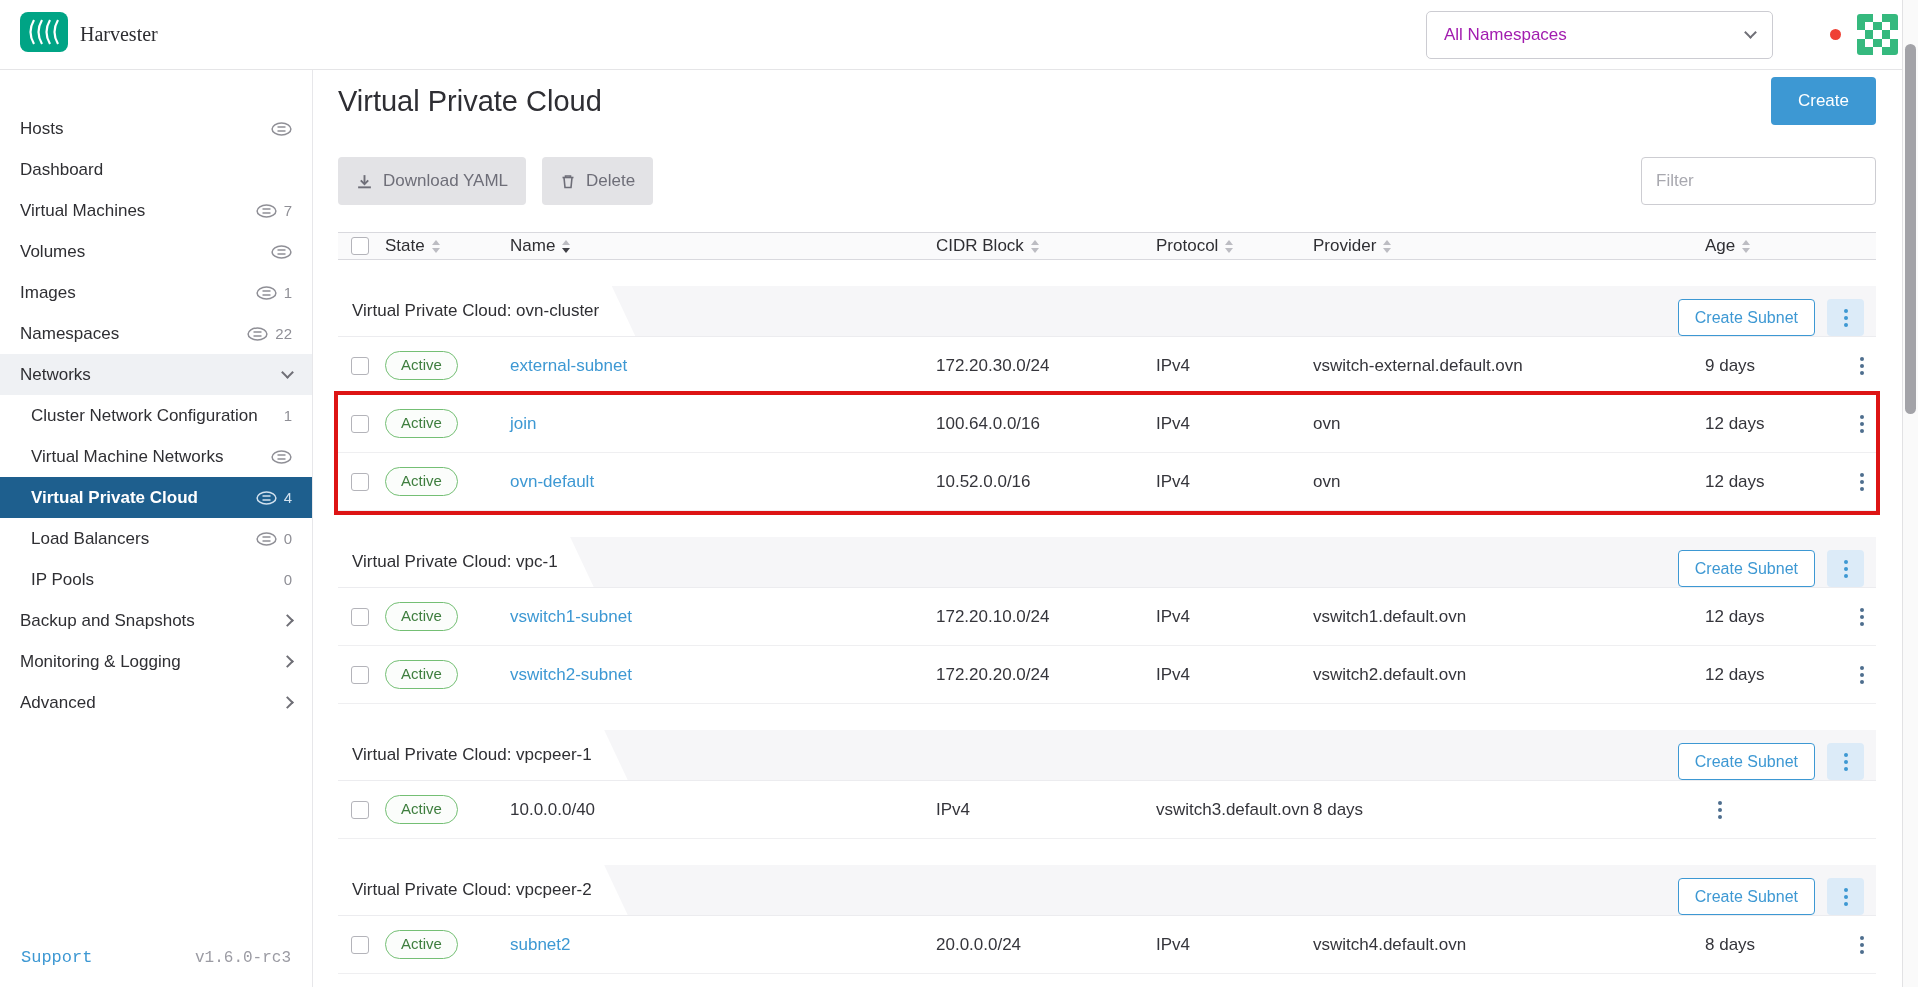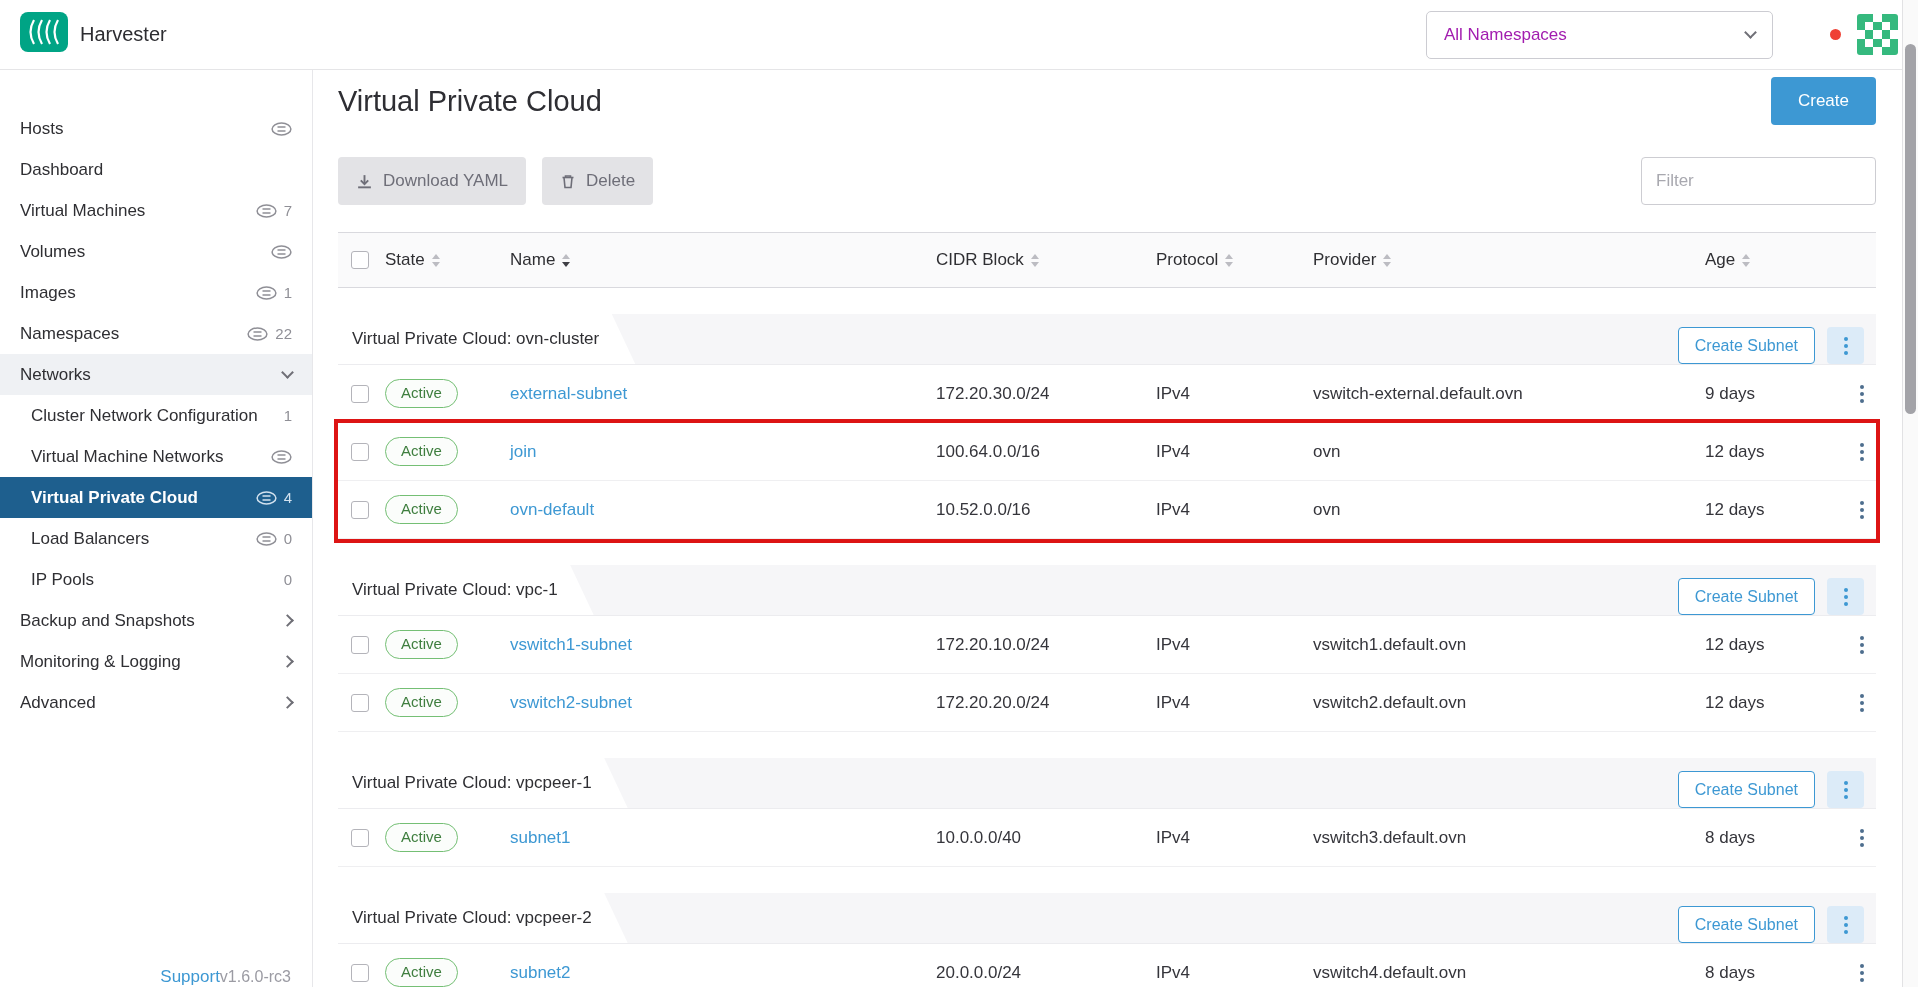--- a/index.html
+++ b/index.html
@@ -11,21 +11,21 @@
     position: relative;
     font-size: 17px;
   }
 
   
   .header {
     height: 70px; display: flex; align-items: center;
     padding: 0 20px; border-bottom: 1px solid #e5e5e7;
     background: #fff; position: relative; z-index: 5;
   }
-  .brand { display: flex; align-items: center; gap: 12px; }
+  .brand { display: flex; align-items: center; gap: 12px; font-family: Liberation Serif, serif; }
   .brand-name { font-size: 20px; color: #2d2d31; }
   .header-right { margin-left: auto; display: flex; align-items: center; }
   .ns-select {
     width: 347px; height: 48px; border: 1px solid #ccccd2; border-radius: 5px;
     display: flex; align-items: center; padding: 0 17px; cursor: pointer;
     margin-right: 57px; background: #fff; color: #a21caf;
   }
   .ns-select .chev { margin-left: auto; }
   .chev { width: 9px; height: 9px; border-right: 2px solid #6f6f76; border-bottom: 2px solid #6f6f76; display: inline-block; }
   .chev.down  { transform: rotate(45deg); margin-top: -5px; }
@@ -46,22 +46,22 @@
     font-size: 17px; color: #2f2f33; cursor: pointer; white-space: nowrap;
   }
   .s-item.child { padding-left: 31px; text-align: center; }
   .s-item.group-head { background: #eff1f4; }
   .s-item.selected { background: #1e5f8e; color: #fff; font-weight: bold; }
   .s-item .meta { margin-left: auto; display: flex; align-items: center; gap: 7px; color: #8f8f96; font-size: 15px; font-weight: normal; }
   .s-item.selected .meta { color: #d3e2ef; }
   .s-item .meta svg { display: block; }
   .s-item .chev { margin-left: auto; }
   .s-footer {
-    position: absolute; bottom: 0; left: 0; right: 0;
-    display: flex; justify-content: flex-end; align-items: center; padding: 0 21px;
+    position: absolute; bottom: 20px; left: 0; right: 0;
+    display: flex; justify-content: space-between; align-items: center; padding: 0 21px; font-family: Liberation Mono, monospace;
   }
   .s-footer a { color: #3d98d3; text-decoration: none; font-size: 17px; cursor: pointer; }
   .s-footer .ver { color: #9b9ba3; font-size: 16px; }
 
   
   .main { flex: 1; padding: 0 26px 0 25px; overflow: hidden; position: relative; background: #fff; }
   .title-row { display: flex; align-items: center; justify-content: space-between; margin-top: 7px; }
   .title-row h1 { font-size: 29px; font-weight: 500; color: #2e2e33; }
 
   .btn {
@@ -83,21 +83,21 @@
   .filter::placeholder { color: #a8a8af; }
 
   
   .table { margin-top: 27px; }
   .grid-cols {
     display: grid;
     grid-template-columns: 34px 125px 426px 220px 157px 392px 142px 29px;
     padding-left: 13px; align-items: center;
   }
   .thead {
-    height: 56px; background: #fafafb;
+    height: 28px; background: #fafafb;
     border-top: 1px solid #d9d9de; border-bottom: 1px solid #d9d9de;
     font-weight: 500; color: #2f2f33;
   }
   .col { display: flex; align-items: center; gap: 7px; }
   .sort { display: inline-flex; flex-direction: column; gap: 3px; }
   .sort .up   { width: 0; height: 0; border-left: 4px solid transparent; border-right: 4px solid transparent; border-bottom: 5px solid #bcbcc2; }
   .sort .down { width: 0; height: 0; border-left: 4px solid transparent; border-right: 4px solid transparent; border-top: 5px solid #bcbcc2; }
   .sort.active .down { border-top-color: #3f3f45; }
 
   .group { margin-top: 26px; }
@@ -489,21 +489,20 @@
           <div class="group-actions">
             <button class="btn outline">Create Subnet</button>
             <button class="kebab-btn">
                 <span class="dots"></span>
               </button>
           </div>
         </div>
         <div class="row grid-cols">
           <span class="cb"></span>
           <span><span class="badge">Active</span></span>
-          <span><a class="link">subnet1</a></span>
           <span>10.0.0.0/40</span>
           <span>IPv4</span>
           <span>vswitch3.default.ovn</span>
           <span>8 days</span>
           <button class="row-kebab">
               <span class="dots"></span>
             </button>
         </div>
       </section>
 

